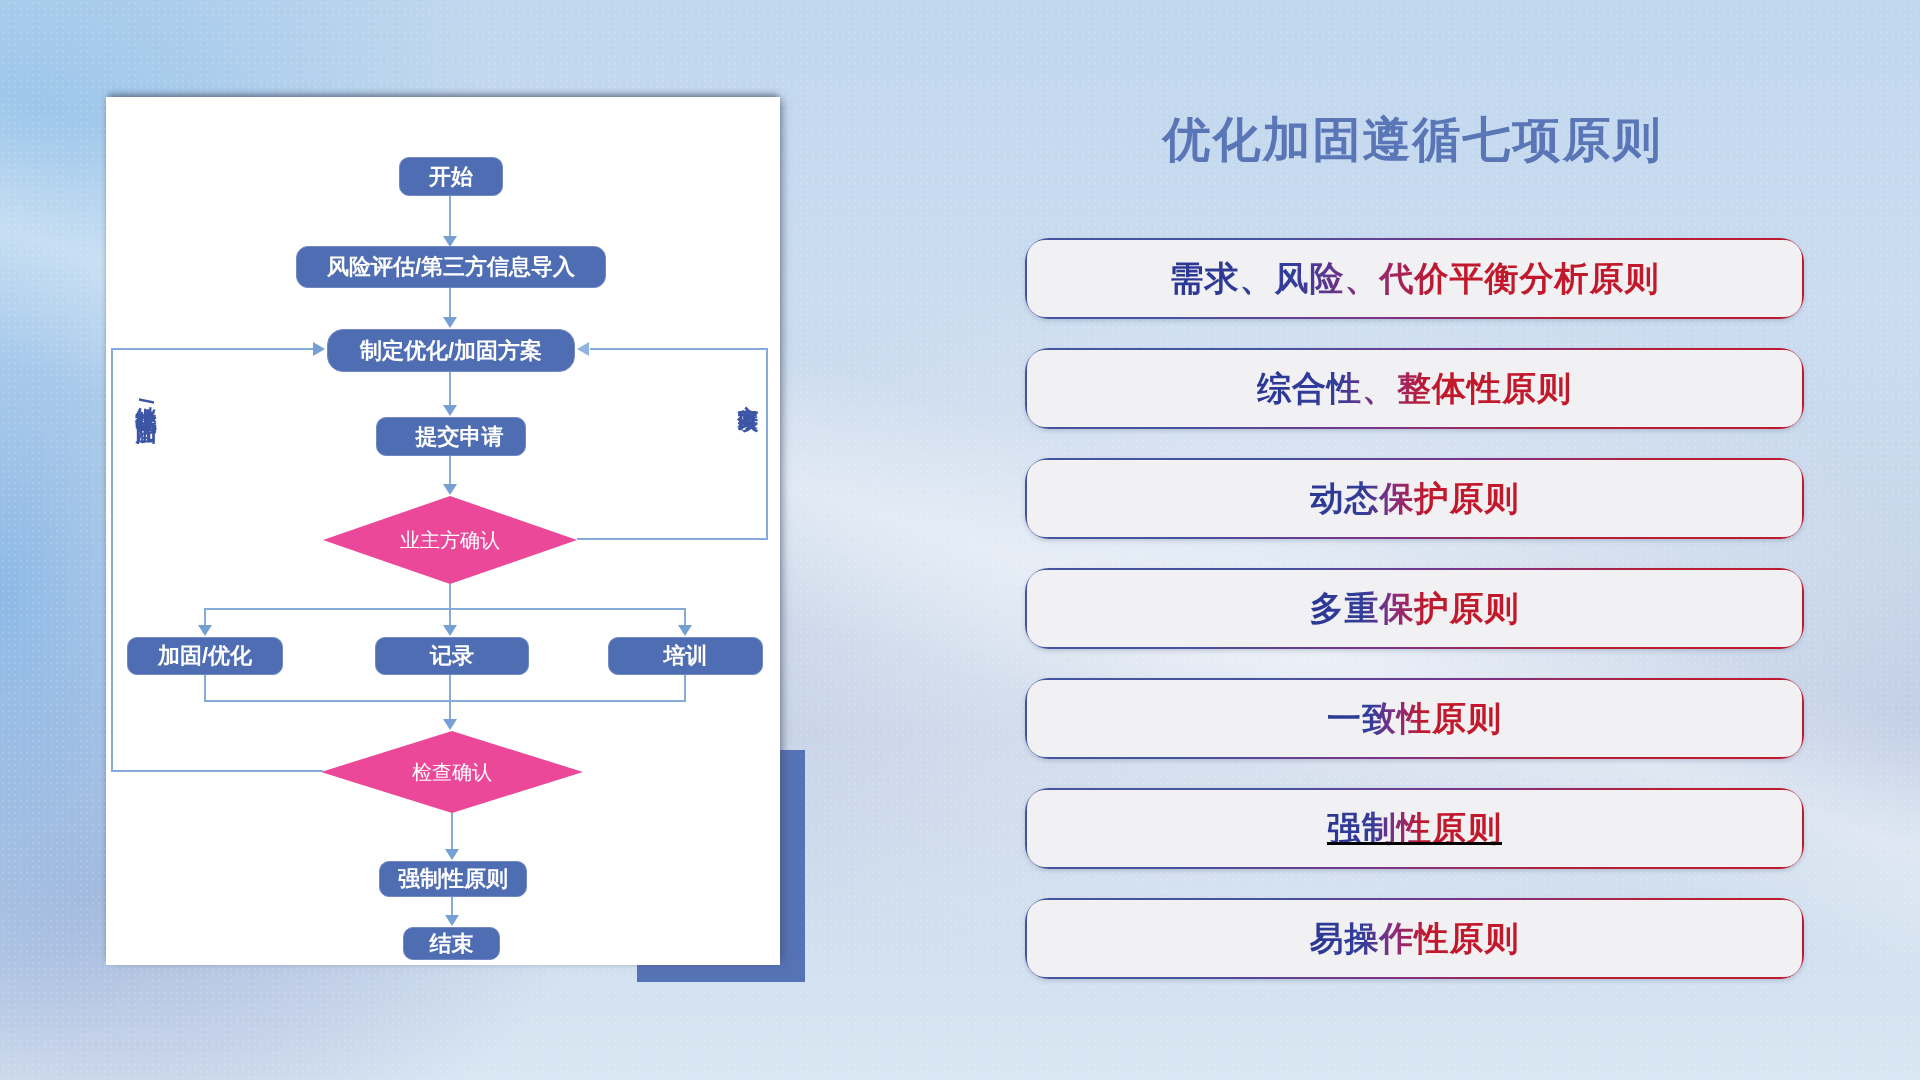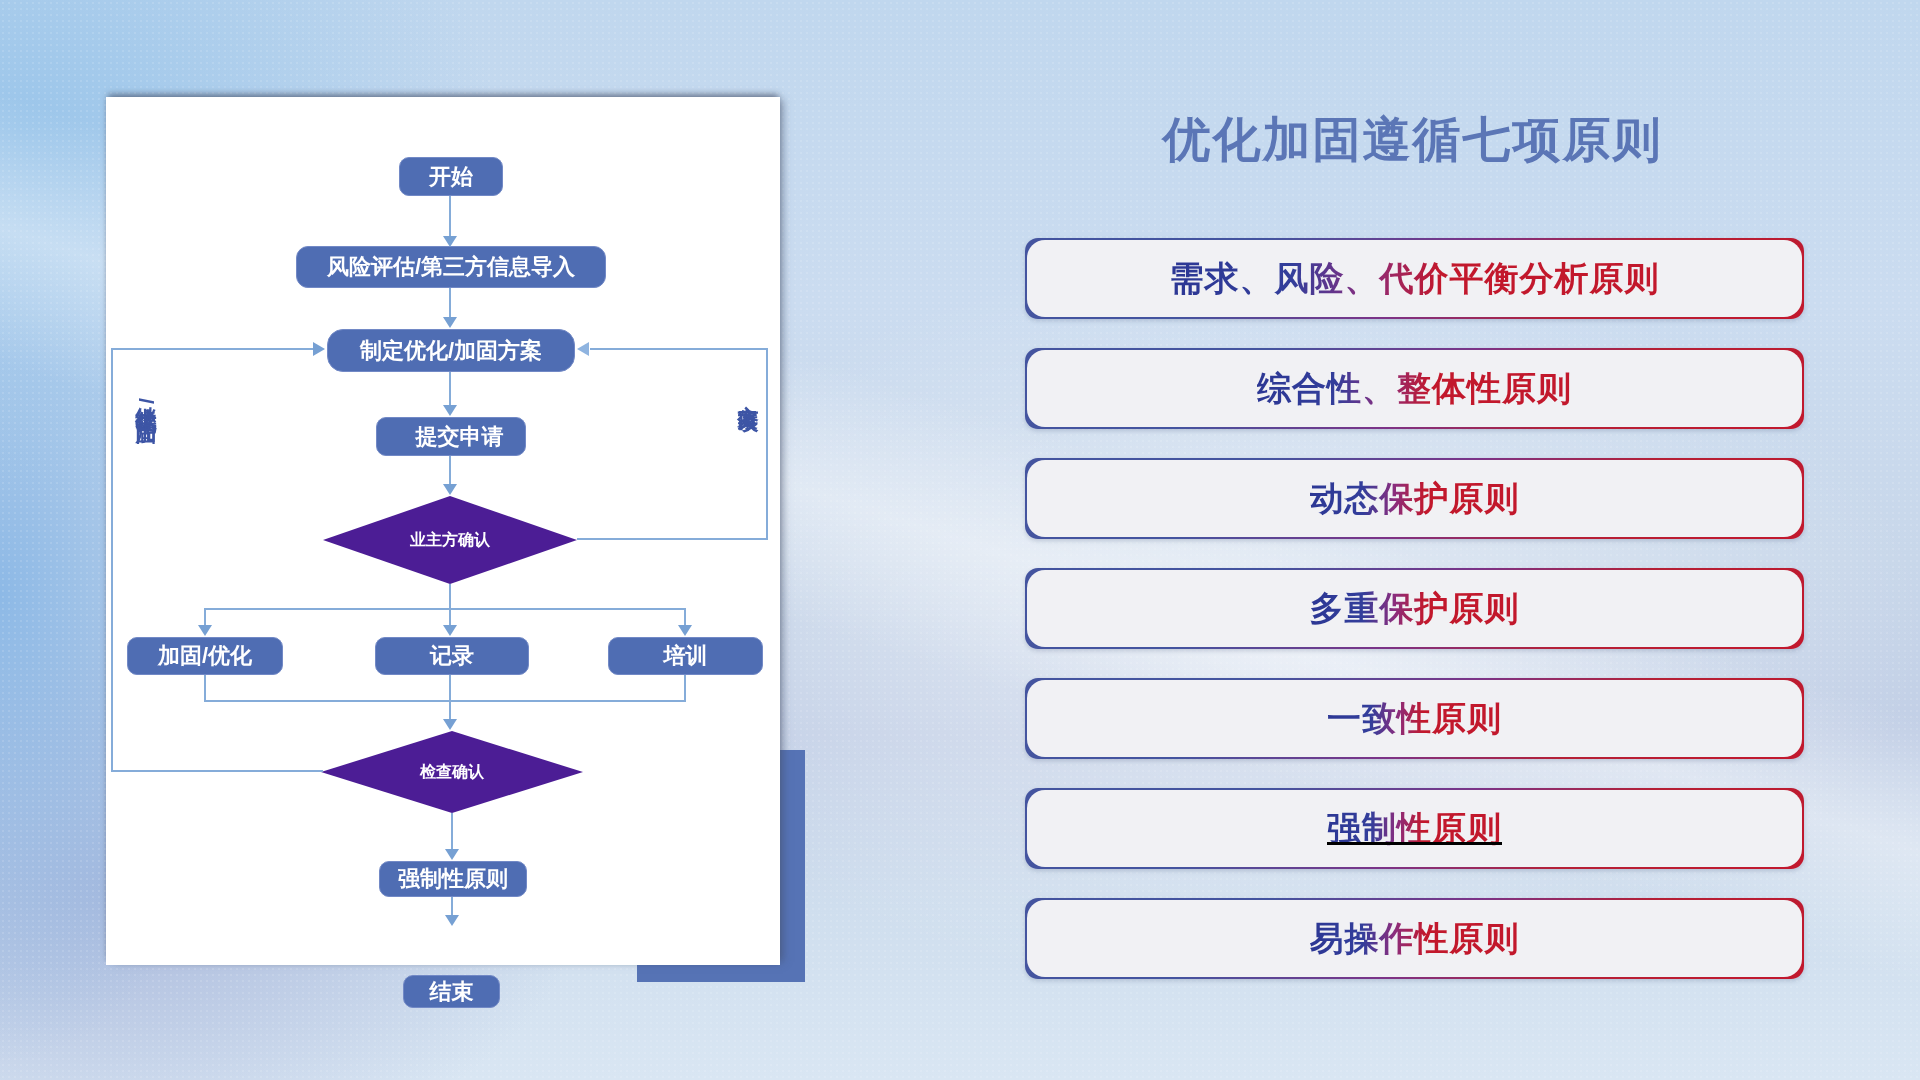--- a/index.html
+++ b/index.html
@@ -35,36 +35,36 @@
   }
   .card *{position:absolute;box-sizing:border-box;}
 
   
   .fnode{
     background:#4f6db3;border:1px solid #7289c6;border-radius:10px;
     color:#fff;font-weight:bold;font-size:22px;
     display:flex;align-items:center;justify-content:center;white-space:nowrap;
   }
   .fdiamond{
-    background:#4c1d95;
+    background:#ec4899;
     clip-path:polygon(50% 0,100% 50%,50% 100%,0 50%);
-    color:#fff;font-weight:bold;font-size:16px;
+    color:#fff;font-weight:normal;font-size:20px;
     display:flex;align-items:center;justify-content:center;white-space:nowrap;
   }
   .n-start{left:293px;top:60px;width:104px;height:39px;}
   .n-risk{left:190px;top:149px;width:310px;height:42px;border-radius:12px;}
   .n-plan{left:221px;top:232px;width:248px;height:43px;border-radius:16px;}
   .n-submit{left:270px;top:320px;width:150px;height:39px;padding-left:17px;}
   .n-d1{left:217px;top:399px;width:254px;height:88px;}
   .n-reinforce{left:21px;top:540px;width:156px;height:38px;}
   .n-record{left:269px;top:540px;width:154px;height:38px;}
   .n-training{left:502px;top:540px;width:155px;height:38px;}
   .n-d2{left:215px;top:634px;width:262px;height:82px;}
   .n-report{left:273px;top:764px;width:148px;height:36px;}
-  .n-end{left:297px;top:878px;width:97px;height:33px;text-align:right;}
+  .n-end{left:297px;top:830px;width:97px;height:33px;text-align:right;}
 
   
   .vl{width:2px;background:#85acd9;}
   .hl{height:2px;background:#85acd9;}
   .ah-d{width:0;height:0;border-left:7px solid transparent;border-right:7px solid transparent;border-top:11px solid #76a0d3;}
   .ah-r{width:0;height:0;border-top:7px solid transparent;border-bottom:7px solid transparent;border-left:12px solid #76a0d3;}
   .ah-l{width:0;height:0;border-top:7px solid transparent;border-bottom:7px solid transparent;border-right:12px solid #8fb4e0;}
 
   .vlabel{
     writing-mode:vertical-rl;text-orientation:mixed;
@@ -72,21 +72,21 @@
   }
   .lbl-continue{left:26px;top:293px;}
   .lbl-revise{left:628px;top:291px;}
 
   
   .title{
     position:absolute;left:1025px;top:108px;width:775px;text-align:center;
     font-size:48px;font-weight:bold;color:#5b76b6;letter-spacing:2px;white-space:nowrap;
   }
   .pbox{
-    position:absolute;left:1025px;width:775px;height:77px;border-radius:13px;padding:2px;
+    position:absolute;left:1025px;width:775px;height:77px;border-radius:24px;padding:2px;
     background:linear-gradient(140deg,#44549f 0%,#44549f 28%,#7c3387 52%,#b52036 72%,#c2182d 100%);
     box-shadow:0 2px 4px rgba(80,95,130,.25);
   }
   .pbox-inner{
     width:100%;height:100%;border-radius:18px;background:#f1f1f4;
     display:flex;align-items:center;justify-content:center;
   }
   .ptext{
     font-size:34px;font-weight:bold;letter-spacing:1px;white-space:nowrap;
     background:linear-gradient(90deg,#2c3794 0%,#333e9b 25%,#8a2d7e 40%,#c2182c 55%,#c2182c 100%);

